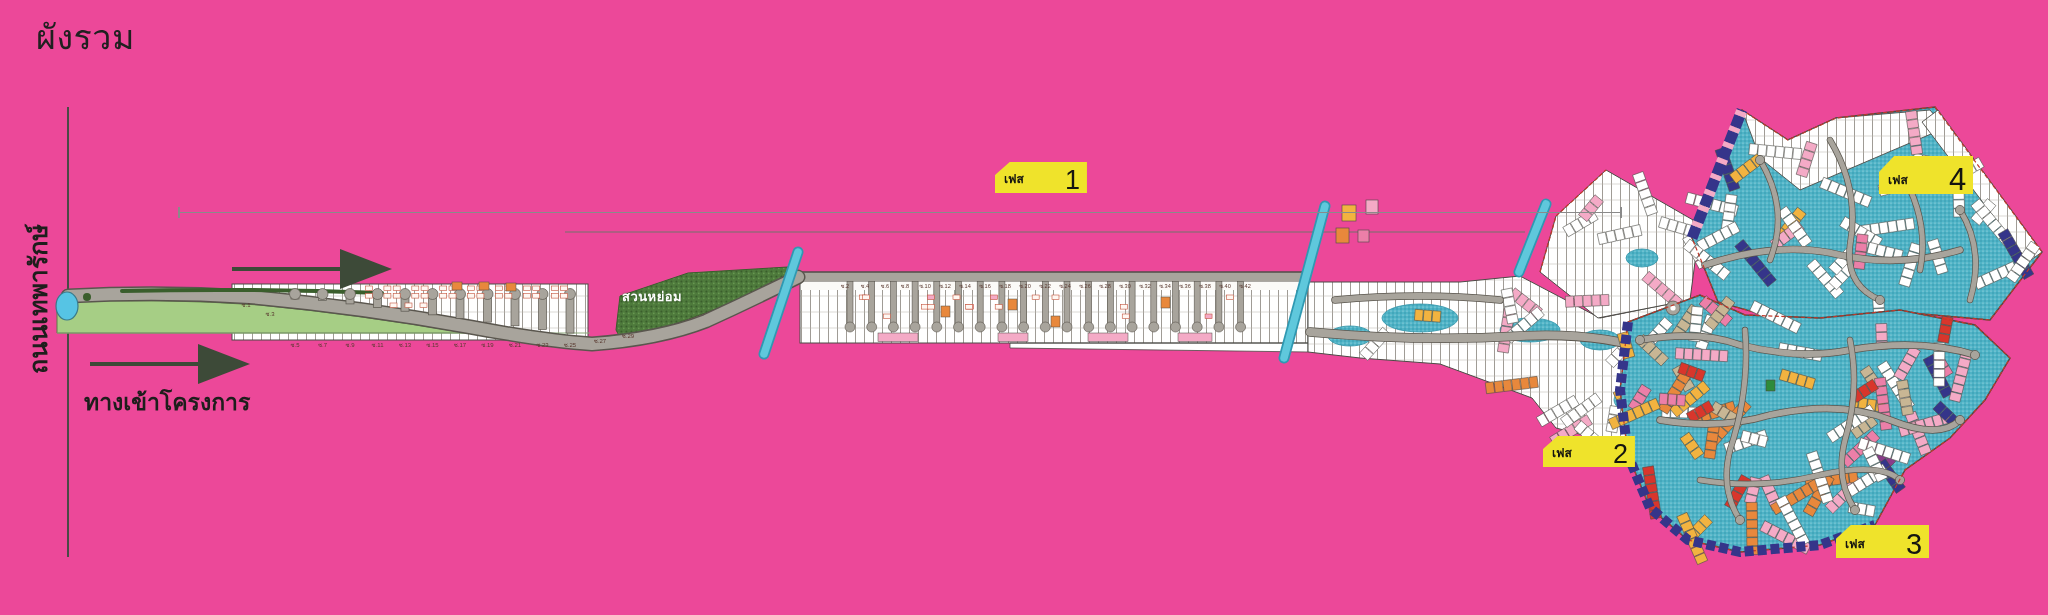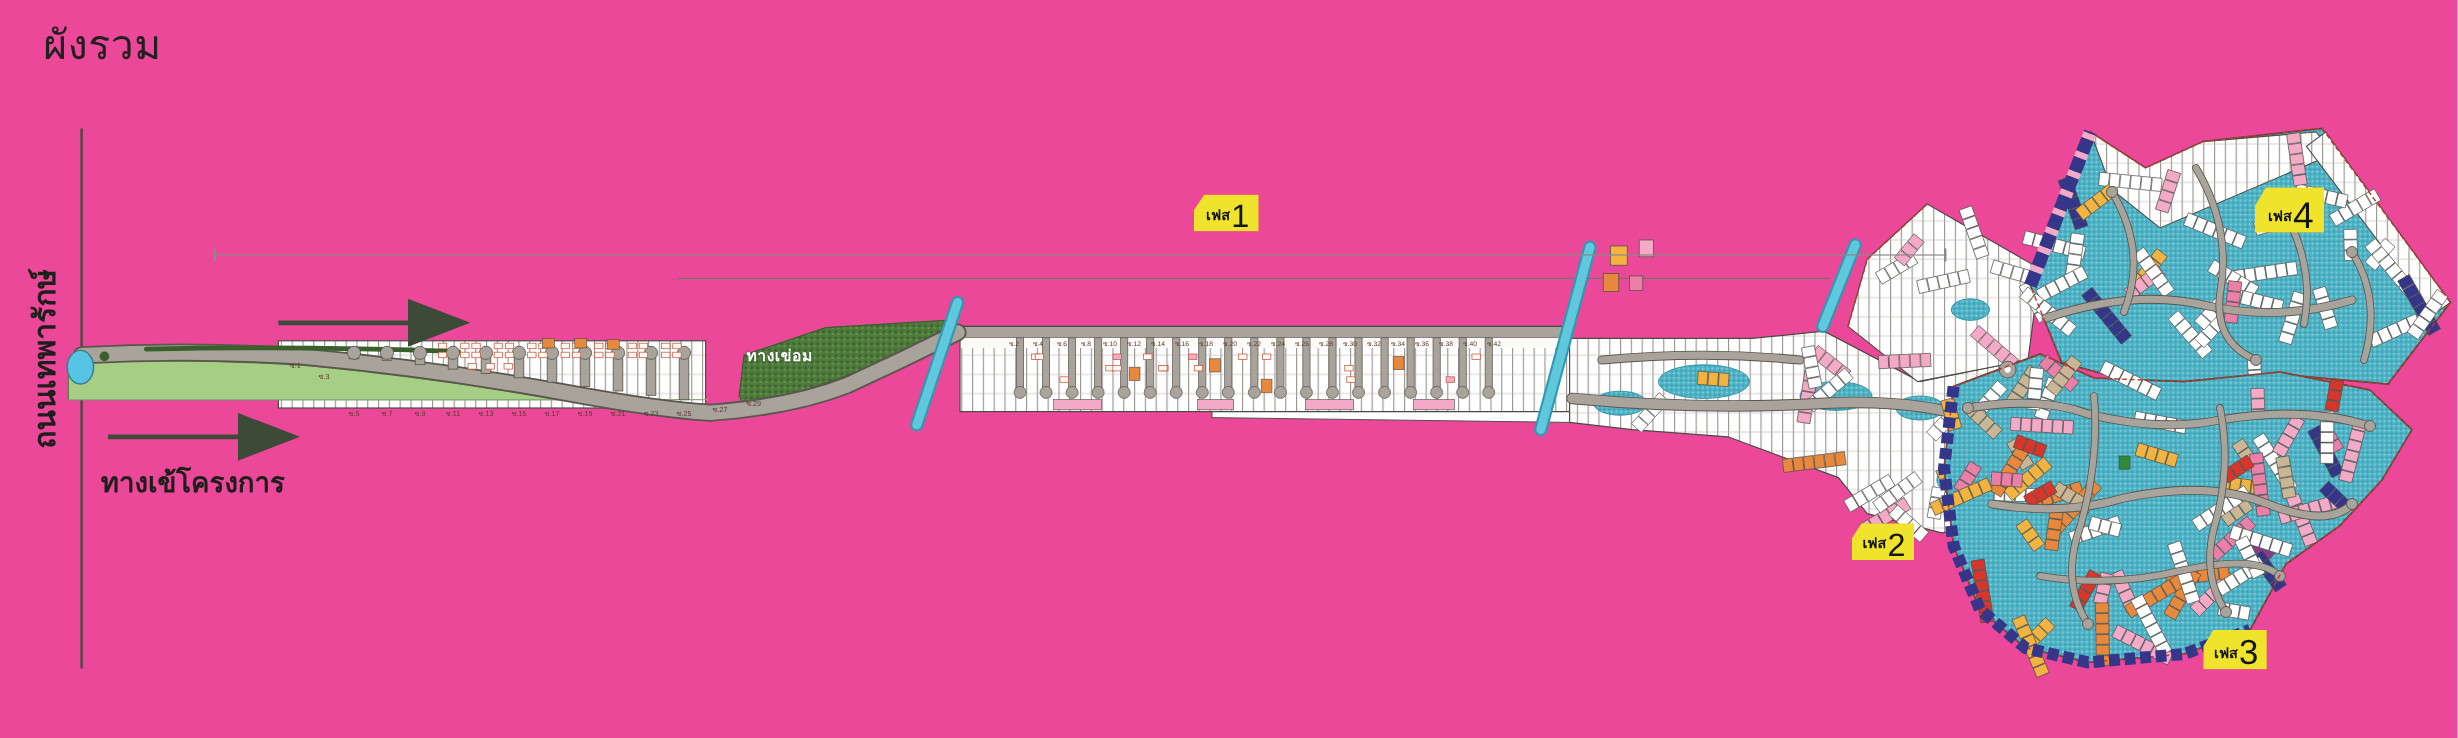--- a/index.html
+++ b/index.html
@@ -19,21 +19,21 @@
   .gardenlbl{position:absolute;left:622px;top:286px;font-size:13px;font-weight:bold;color:#ffffff;
     text-shadow:0 0 2px #2c4a22;letter-spacing:.5px;}
   .dim{position:absolute;left:178px;top:207px;width:1444px;height:11px;}
   .dim .bar{position:absolute;left:0;right:0;top:5px;height:0;border-top:1.6px solid var(--dim,#8a8a8a);}
   .dim .tick{position:absolute;top:0;width:1.6px;height:11px;background:var(--dim,#8a8a8a);}
   .dim .tick.l{left:0;} .dim .tick.r{right:0;}
   .badge{
     position:absolute;background:var(--yellow,#efe32b);
     clip-path:polygon(16% 0,100% 0,100% 100%,0 100%,0 42%);
     display:flex;align-items:flex-end;justify-content:center;
-    padding:2px 7px 1px 9px;color:#151510;box-shadow:0 1px 2px rgba(0,0,0,.15);
+    padding:2px 7px 1px 9px;color:#151510;box-shadow:0 1px 2px rgba(0,0,0,.15);gap:40px;
   }
   .badge .pre{font-size:12px;font-weight:600;margin:0 1px 4px 0;}
   .badge .num{font-size:27px;font-weight:500;line-height:.85;}
   .badge.b1{left:995px;top:162px;min-width:38px;height:28px;}
   .badge.b2{left:1543px;top:436px;min-width:36px;height:28px;}
   .badge.b3{left:1836px;top:525px;min-width:36px;height:30px;}
   .badge.b4{left:1879px;top:156px;min-width:42px;height:35px;}
   .badge.b4 .num{font-size:31px;}
   .badge.b3 .num{font-size:29px;}
 </style>
@@ -1114,22 +1114,22 @@
       <text x="1245" y="288.3" fill="#5a3a30" font-size="5.6" text-anchor="middle" font-family="inherit">ซ.42</text>
       <line x1="232" y1="269" x2="348" y2="269" stroke="#3d4a38" stroke-width="4" marker-end="url(#ah)"></line>
       <line x1="90" y1="364" x2="206" y2="364" stroke="#3d4a38" stroke-width="4" marker-end="url(#ah)"></line>
     </svg>
 
   <div class="title">
     <span class="t-small">ผังรวม</span>
   </div>
 
   <div class="roadlbl">ถนนเทพารักษ์</div>
-  <div class="entrancelbl">ทางเข้โครงการ</div>
-  <div class="gardenlbl">ทางเข่อม</div>
+  <div class="entrancelbl">ทางเข้าโครงการ</div>
+  <div class="gardenlbl">สวนหย่อม</div>
 
   <div class="dim">
     <span class="tick l"></span>
     <span class="bar"></span>
     <span class="tick r"></span>
   </div>
 
   <div class="badge b1">
     <span class="pre">เฟส</span>
     <span class="num">1</span>

